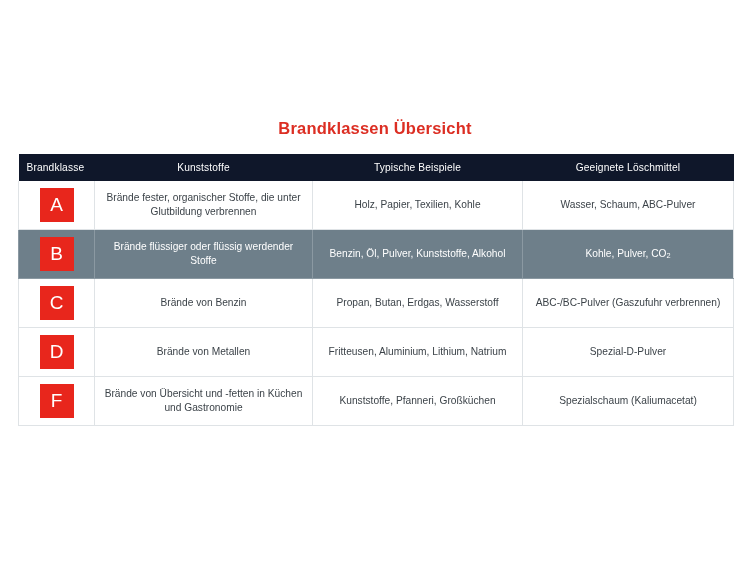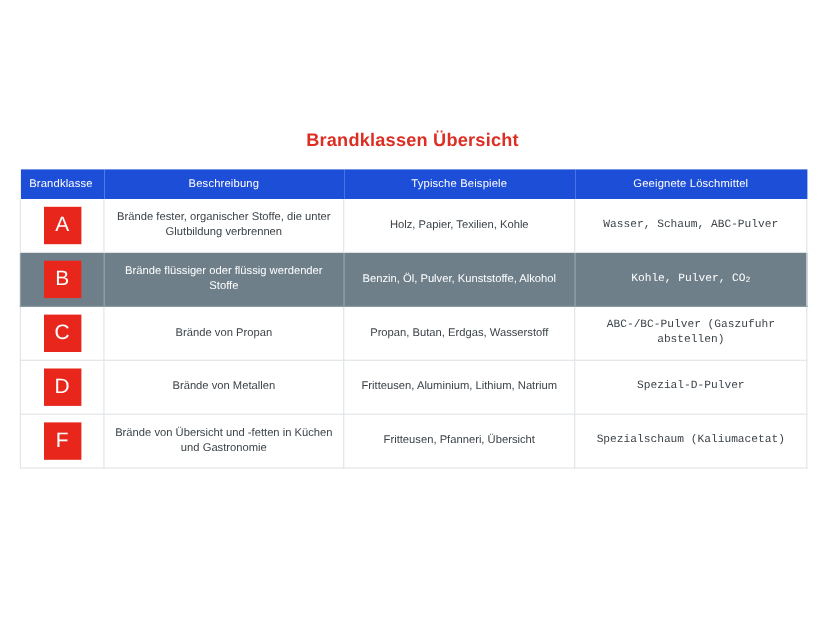--- a/index.html
+++ b/index.html
@@ -40,21 +40,21 @@
     width: 715px;
     border-collapse: collapse;
     table-layout: fixed;
   }
   table.fire-table col.c0 { width: 76px; }
   table.fire-table col.c1 { width: 218px; }
   table.fire-table col.c2 { width: 210px; }
   table.fire-table col.c3 { width: 211px; }
 
   thead th {
-    background: #1d4ed8;
+    background: #0f172a;
     color: #ffffff;
     font-size: 10.2px;
     font-weight: normal;
     padding: 8px 6px 8px 6px;
     text-align: center;
     border: none;
     letter-spacing: 0.15px;
   }
   thead th.first {
     text-align: left;
@@ -68,21 +68,20 @@
     text-align: center;
     vertical-align: middle;
     padding: 9px 9px;
     line-height: 1.42;
   }
   tbody tr td:first-child {
     border-left: 1px solid #dfe3e6;
   }
   tbody tr td:last-child {
     border-right: 1px solid #dfe3e6;
-    font-family: Liberation Mono, monospace;
   }
   tbody td.badge-cell {
     padding: 7px 0;
   }
   tr.row-normal {
     background: #ffffff;
   }
   tr.row-highlight {
     background: #6E7F8A;
   }
@@ -124,21 +123,21 @@
     <table class="fire-table">
       <colgroup>
         <col class="c0">
           <col class="c1">
           <col class="c2">
           <col class="c3">
       </colgroup>
       <thead>
         <tr>
           <th class="first">Brandklasse</th>
-          <th>Beschreibung</th>
+          <th>Kunststoffe</th>
           <th>Typische Beispiele</th>
           <th>Geeignete Löschmittel</th>
         </tr>
       </thead>
       <tbody>
 
         <tr class="row-normal">
           <td class="badge-cell">
             <span class="class-badge">A</span>
           </td>
@@ -153,40 +152,40 @@
           </td>
           <td>Brände flüssiger oder flüssig werdender Stoffe</td>
           <td>Benzin, Öl, Pulver, Kunststoffe, Alkohol</td>
           <td><span>Kohle, Pulver, CO</span><sub>2</sub></td>
         </tr>
 
         <tr class="row-normal">
           <td class="badge-cell">
             <span class="class-badge">C</span>
           </td>
-          <td>Brände von Propan</td>
+          <td>Brände von Benzin</td>
           <td>Propan, Butan, Erdgas, Wasserstoff</td>
-          <td>ABC-/BC-Pulver (Gaszufuhr abstellen)</td>
+          <td>ABC-/BC-Pulver (Gaszufuhr verbrennen)</td>
         </tr>
 
         <tr class="row-normal">
           <td class="badge-cell">
             <span class="class-badge">D</span>
           </td>
           <td>Brände von Metallen</td>
           <td>Fritteusen, Aluminium, Lithium, Natrium</td>
           <td>Spezial-D-Pulver</td>
         </tr>
 
         <tr class="row-normal">
           <td class="badge-cell">
             <span class="class-badge">F</span>
           </td>
           <td>Brände von Übersicht und -fetten in Küchen und Gastronomie</td>
-          <td>Fritteusen, Pfanneri, Übersicht</td>
+          <td>Kunststoffe, Pfanneri, Großküchen</td>
           <td>Spezialschaum (Kaliumacetat)</td>
         </tr>
 
       </tbody>
     </table>
   </div>
 
 </div>
 
 </body></html>

